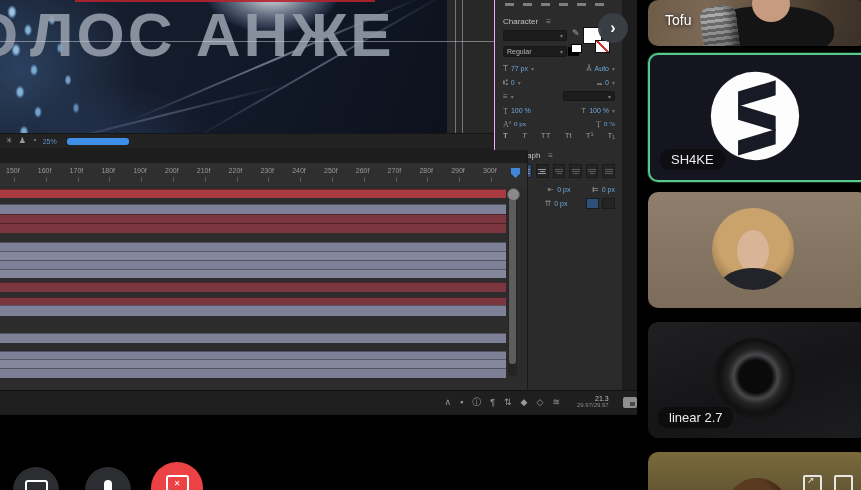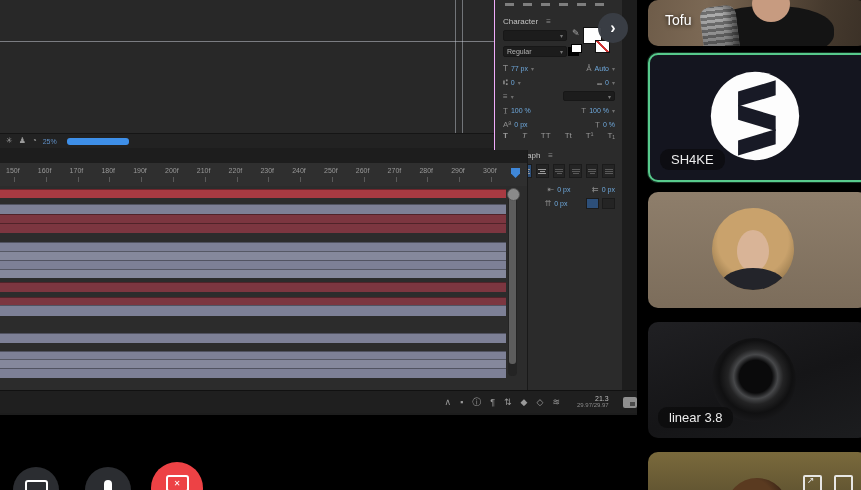--- a/index.html
+++ b/index.html
@@ -142,20 +142,29 @@
   .brk1:after{content:"\2197";position:absolute;left:2px;top:-2px;color:#eee;font-size:9px;}
 </style>
 </head>
 <body>
 
 <div class="stage">
 
   <div class="abs share">
 
     <div class="abs comp-viewer">
+      <div class="abs comp-image">
+        <div class="abs chains"></div>
+        <div class="abs streak s1"></div>
+        <div class="abs streak s2"></div>
+        <div class="abs streak s3"></div>
+        <div class="abs comp-title-partial">О</div>
+        <div class="abs comp-title">ЛОС АНЖЕ</div>
+        <div class="abs red-guide"></div>
+      </div>
       <div class="abs guide-h"></div>
       <div class="abs guide-v gv1"></div>
       <div class="abs guide-v gv2"></div>
       <div class="abs viewer-bar">
         <span class="vb-ico">✳</span>
         <span class="vb-ico">♟</span>
         <span class="vb-ico">◔</span>
         <span class="vb-zoom">25%</span>
         <span class="cache-bar"></span>
       </div>
@@ -215,21 +224,21 @@
           </div>
       </div>
       <div class="abs r" style="top:104px;">
         <span class="g">Ṯ</span>
         <span class="v">100 %</span>
         <span class="gap"></span>
         <span class="g">T</span>
         <span class="v">100 %</span>
         <span class="dd">▾</span>
       </div>
-      <div class="abs r" style="top:118px;">
+      <div class="abs r" style="top:118px;font-family:Liberation Serif, serif;">
         <span class="g">Aª</span>
         <span class="v">0 px</span>
         <span class="gap"></span>
         <span class="g">Ṭ</span>
         <span class="v">0 %</span>
       </div>
       <div class="abs tbtns">
         <b>T</b>
           <i>T</i>
           <span>TT</span>
@@ -411,21 +420,21 @@
 
   <div class="abs tile tile-kop">
     <div class="avatar-kop">
       <div class="face"></div>
       <div class="jacket"></div>
     </div>
   </div>
 
   <div class="abs tile tile-linear">
     <div class="sphere-linear"></div>
-    <div class="pill">linear 3.8</div>
+    <div class="pill">linear 2.7</div>
   </div>
 
   <div class="abs tile tile-part">
     <div class="sphere-part"></div>
     <div class="brk brk1"></div>
     <div class="brk brk2"></div>
   </div>
 
 </div>
 

